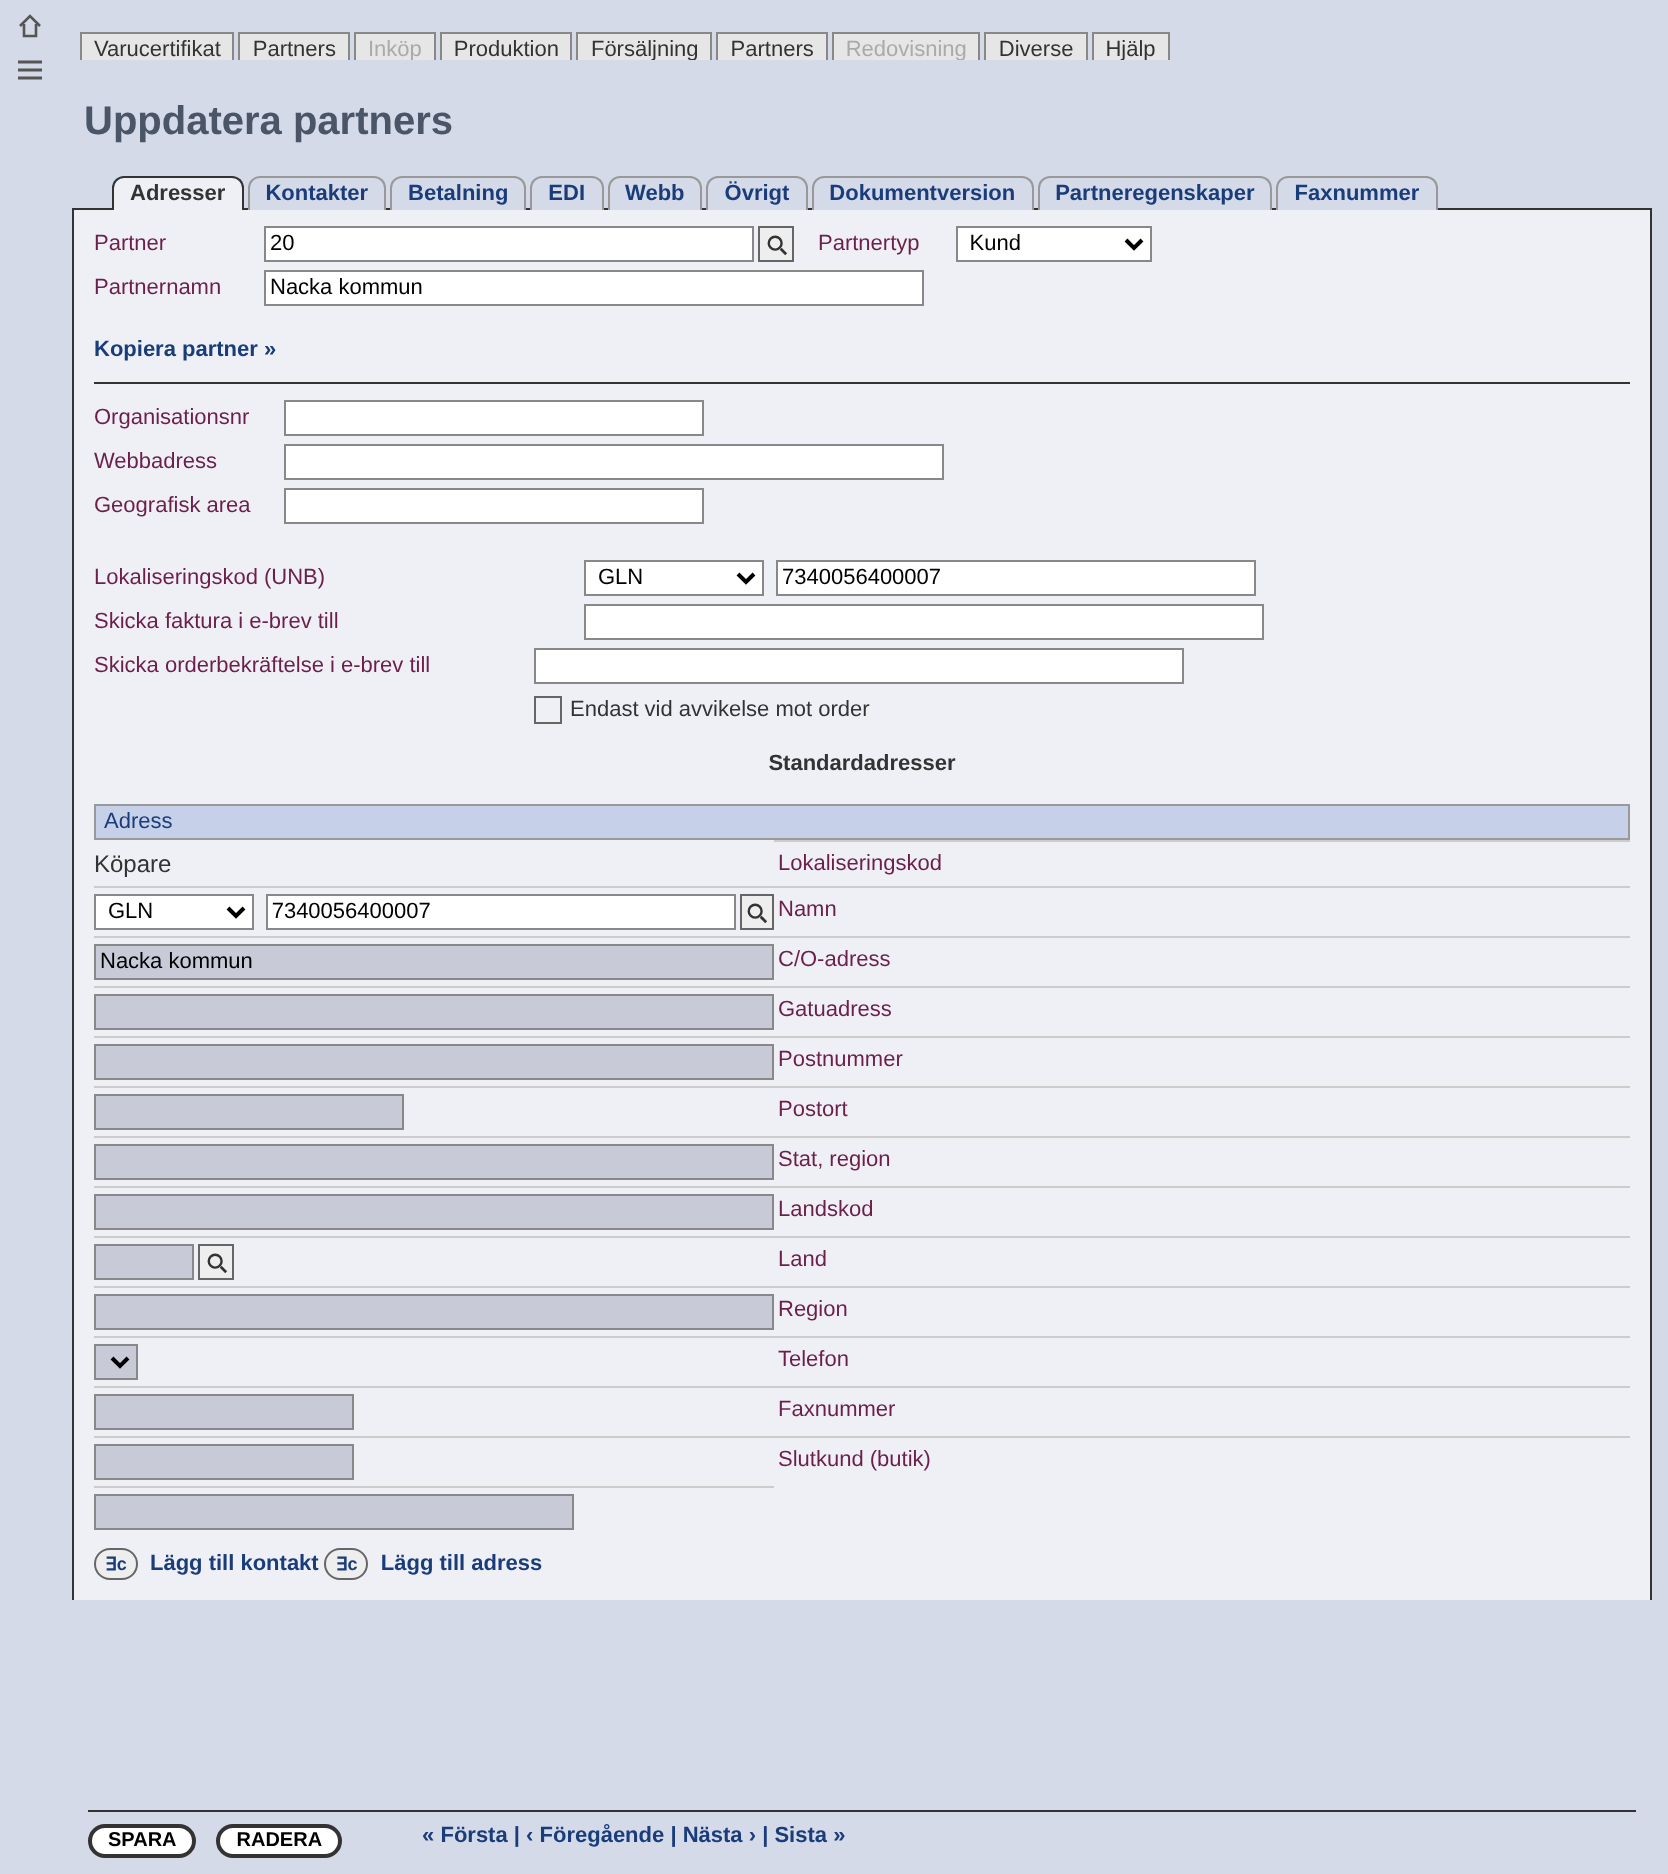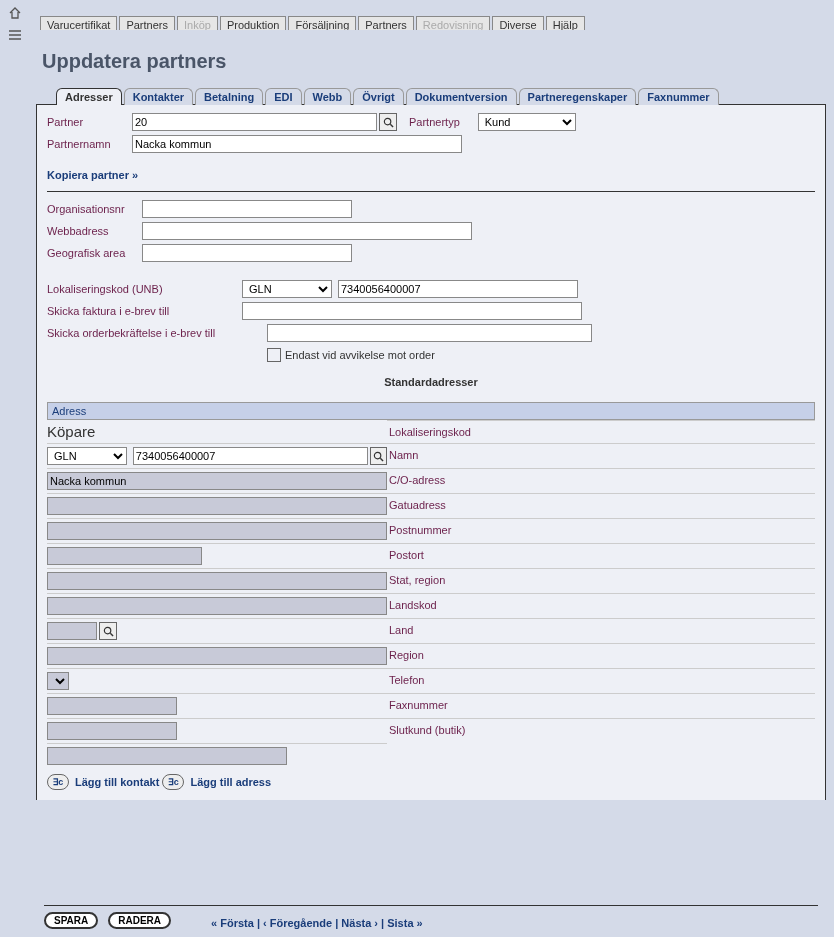--- a/index.html
+++ b/index.html
@@ -93,21 +93,21 @@
   display: flex;
   align-items: center;
   margin-bottom: 4px;
 }
 .label {
   width: 85px;
   color: #6b1f4a;
   font-size: 11px;
 }
 .label-w { width: 95px; }
-.label-w2 { width: 195px; }
+.label-w2 { width: 245px; }
 input.text, select.sel {
   border: 1px solid #888;
   background: #fff;
   font-size: 11px;
   padding: 1px 2px;
   height: 18px;
 }
 input.ro {
   background: #c8cad8;
   border: 1px solid #888;
@@ -162,21 +162,21 @@
   padding: 5px 0 5px 2px;
   color: #6b1f4a;
   font-size: 11px;
 }
 .grid .cell-r {
   border-top: 1px solid #ccc;
   padding: 3px 0;
   display: flex;
   align-items: center;
 }
-.grid .cell-r .static { color: #333; font-size: 15px; text-align: center; }
+.grid .cell-r .static { color: #333; font-size: 12px; text-align: center; }
 .btn-icon {
   display: inline-flex;
   align-items: center;
   gap: 6px;
   margin-top: 6px;
   cursor: pointer;
   color: #1a3d7a;
   font-weight: bold;
   font-size: 11px;
 }
@@ -191,21 +191,21 @@
   font-size: 9px;
 }
 .footer {
   position: absolute;
   bottom: 8px;
   left: 8px;
   right: 8px;
   border-top: 1px solid #333;
   padding-top: 6px;
   display: flex;
-  align-items: flex-end;
+  align-items: flex-start;
   gap: 10px;
 }
 .fbtn {
   border: 2px solid #333;
   border-radius: 10px;
   background: #fff;
   padding: 1px 8px;
   font-size: 10px;
   font-weight: bold;
   cursor: pointer;

